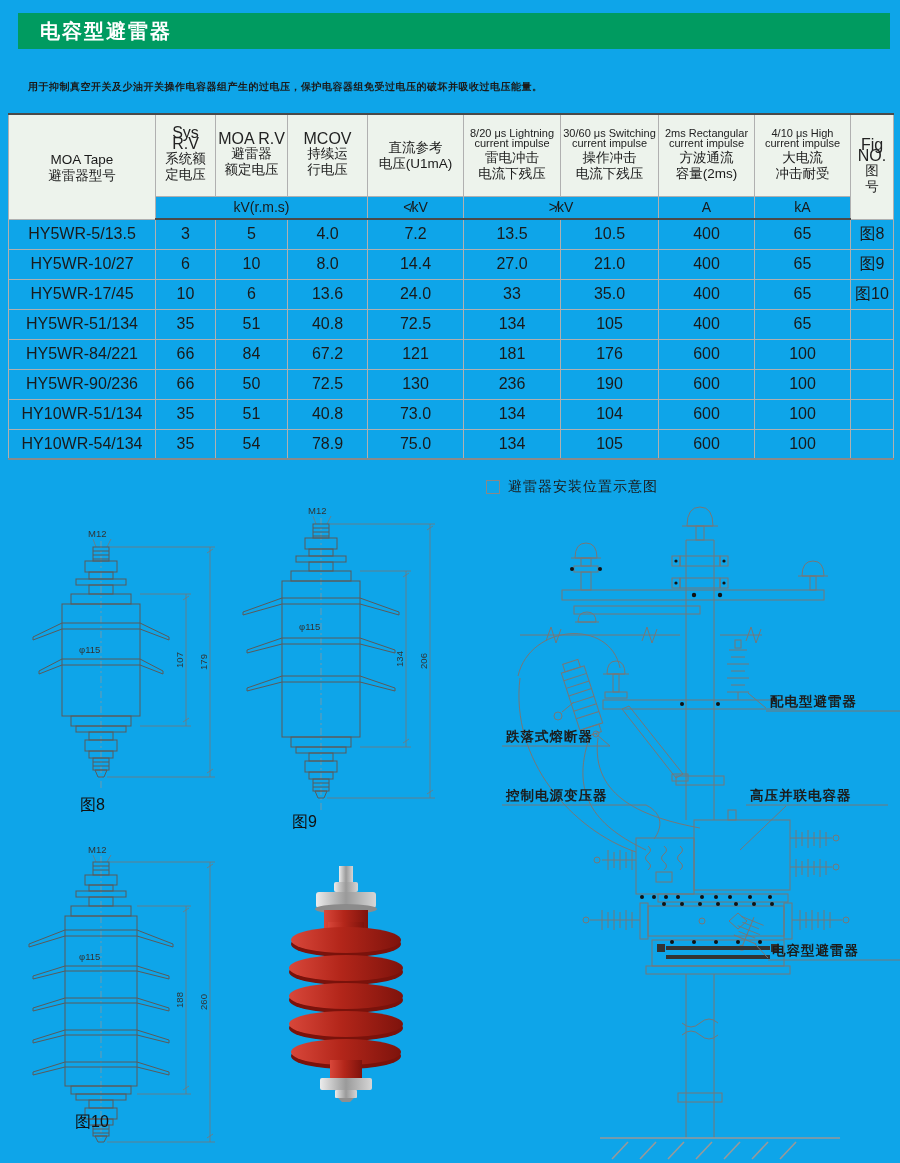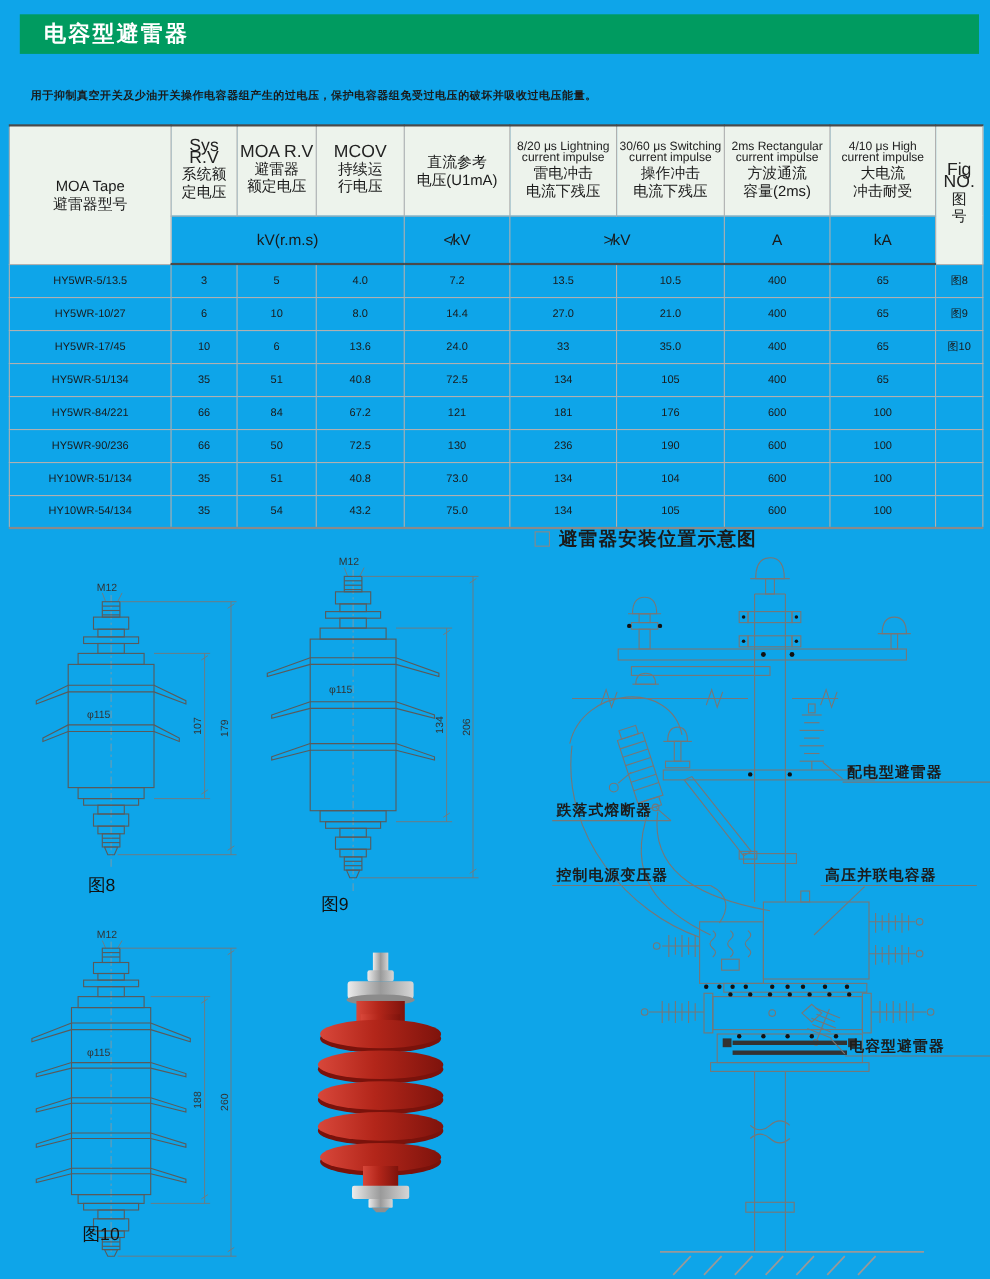--- a/index.html
+++ b/index.html
@@ -13,27 +13,27 @@
   
   table.spec{position:absolute;left:8px;top:113px;width:885px;border-collapse:collapse;table-layout:fixed;
              border-top:2px solid #4a4a4a;border-bottom:2px solid #8a8a8a;border-left:1px solid #b0b0b0;border-right:1px solid #b0b0b0;}
   table.spec td,table.spec th{border:1px solid #b0b0b0;text-align:center;vertical-align:middle;
              white-space:pre-line;padding:0 1px;font-weight:normal;}
   table.spec thead th{background:#edf3ec;}
   table.spec .en{font-size:16px;line-height:11px;color:#222;}
   table.spec .en-sm{font-size:11px;line-height:10px;color:#222;}
   table.spec .cn{font-size:13.5px;line-height:16px;margin-top:2px;}
   tr.hdr{height:82px;}
-  tr.units{height:44px;font-size:14px;border-radius:10px;}
+  tr.units{height:23px;font-size:14px;border-radius:10px;}
   tr.units td{border-bottom:2px solid #4a4a4a;}
-  tr.data{height:30px;font-size:10px;padding-left:28px;}
+  tr.data{height:30px;font-size:16px;padding-left:28px;}
   
   .sec-title{position:absolute;left:486px;top:478px;display:flex;align-items:center;}
   .sq{width:12px;height:12px;border:1.5px solid #888;margin-right:8px;}
-  .sec-title .t{font-size:17px;font-weight:bold;letter-spacing:1px;}
+  .sec-title .t{font-size:14px;font-weight:normal;letter-spacing:1px;}
   
   .figlab{position:absolute;font-size:16px;color:#111;}
   svg{position:absolute;overflow:visible;}
   .ln{stroke:#5a5a5a;stroke-width:1;fill:none;}
   .ln2{stroke:#777;stroke-width:1;fill:none;}
   .dim{stroke:#777;stroke-width:.8;fill:none;}
   .dimtxt{font-size:9.5px;fill:#333;}
   .cl{stroke:#999;stroke-width:.7;stroke-dasharray:7 3 2 3;fill:none;}
   .lbl{font-size:13.5px;font-weight:600;fill:#1c1c1c;letter-spacing:1px;}
   .dot{fill:#111;stroke:none;}
@@ -181,21 +181,21 @@
           <td>134</td>
           <td>104</td>
           <td>600</td>
           <td>100</td>
           <td></td>
         </tr>
       <tr class="data">
           <td>HY10WR-54/134</td>
           <td>35</td>
           <td>54</td>
-          <td>43.2</td>
+          <td>78.9</td>
           <td>75.0</td>
           <td>134</td>
           <td>105</td>
           <td>600</td>
           <td>100</td>
           <td></td>
         </tr>
     </tbody>
   </table>
 

